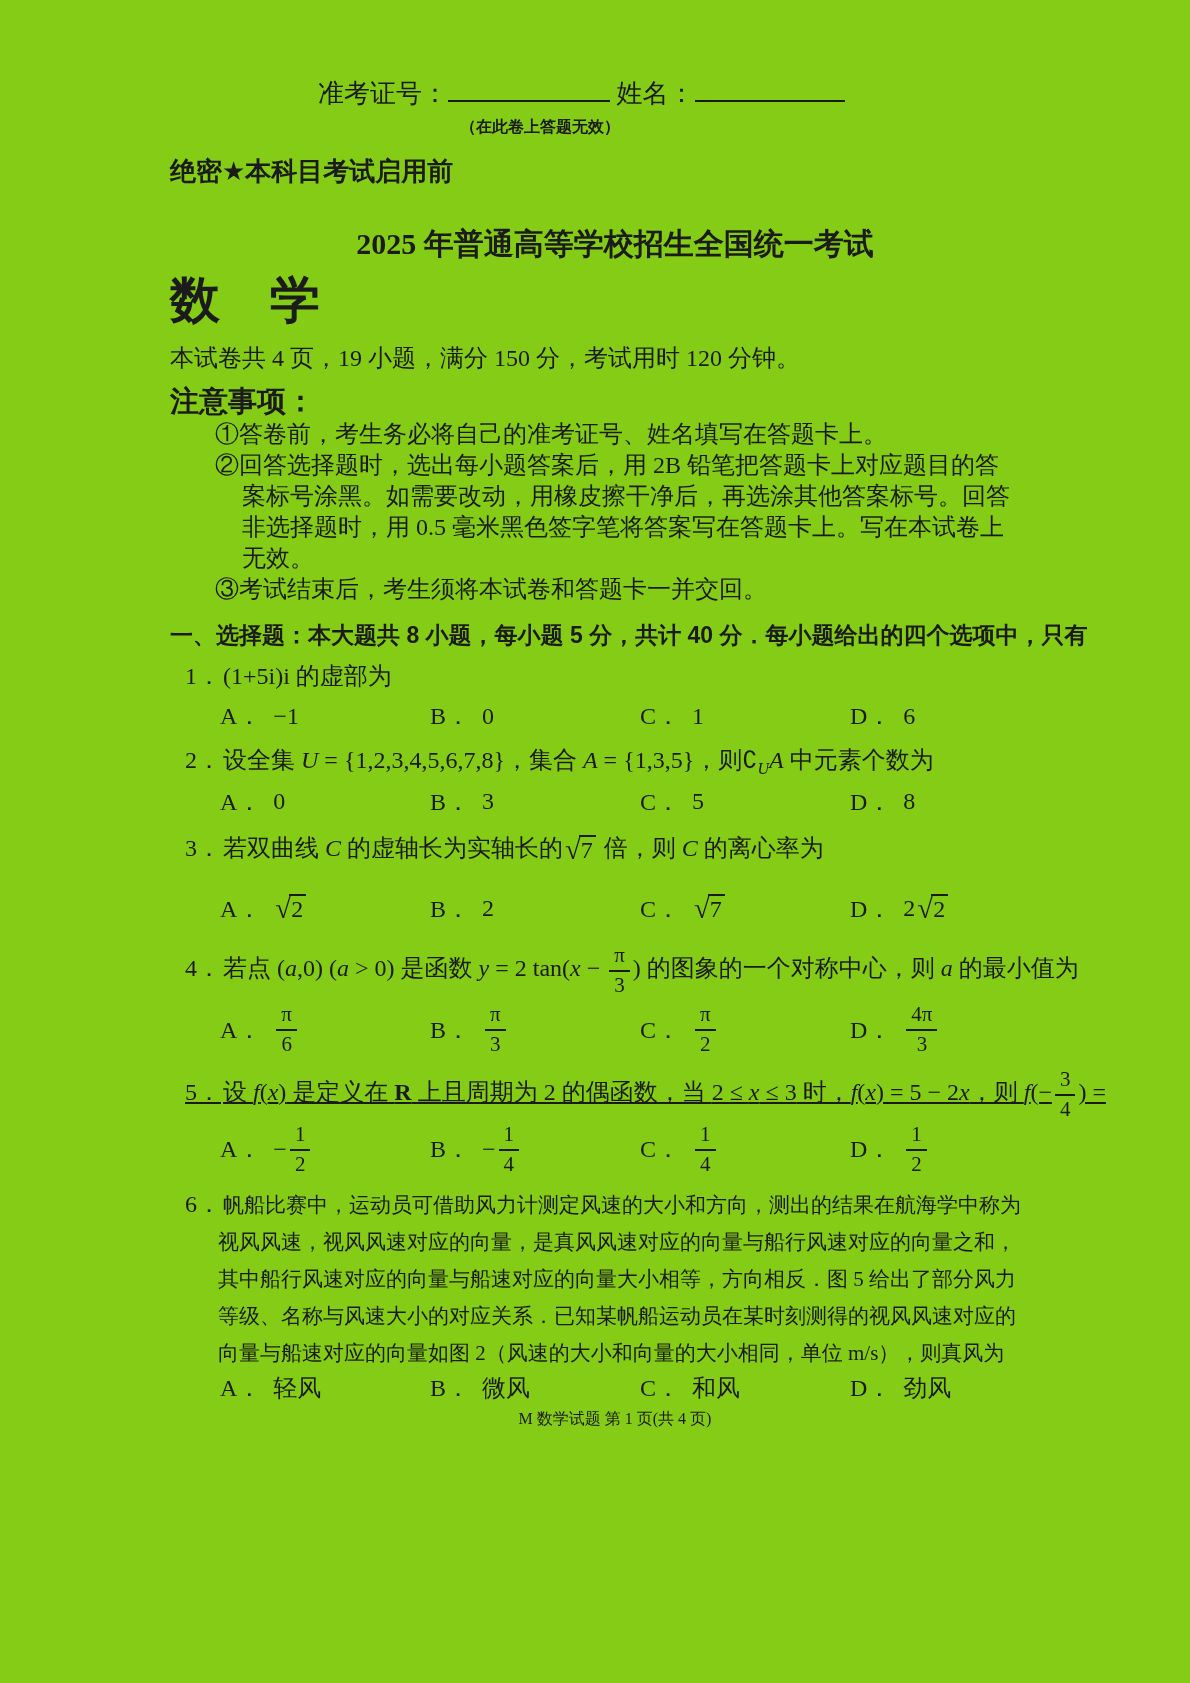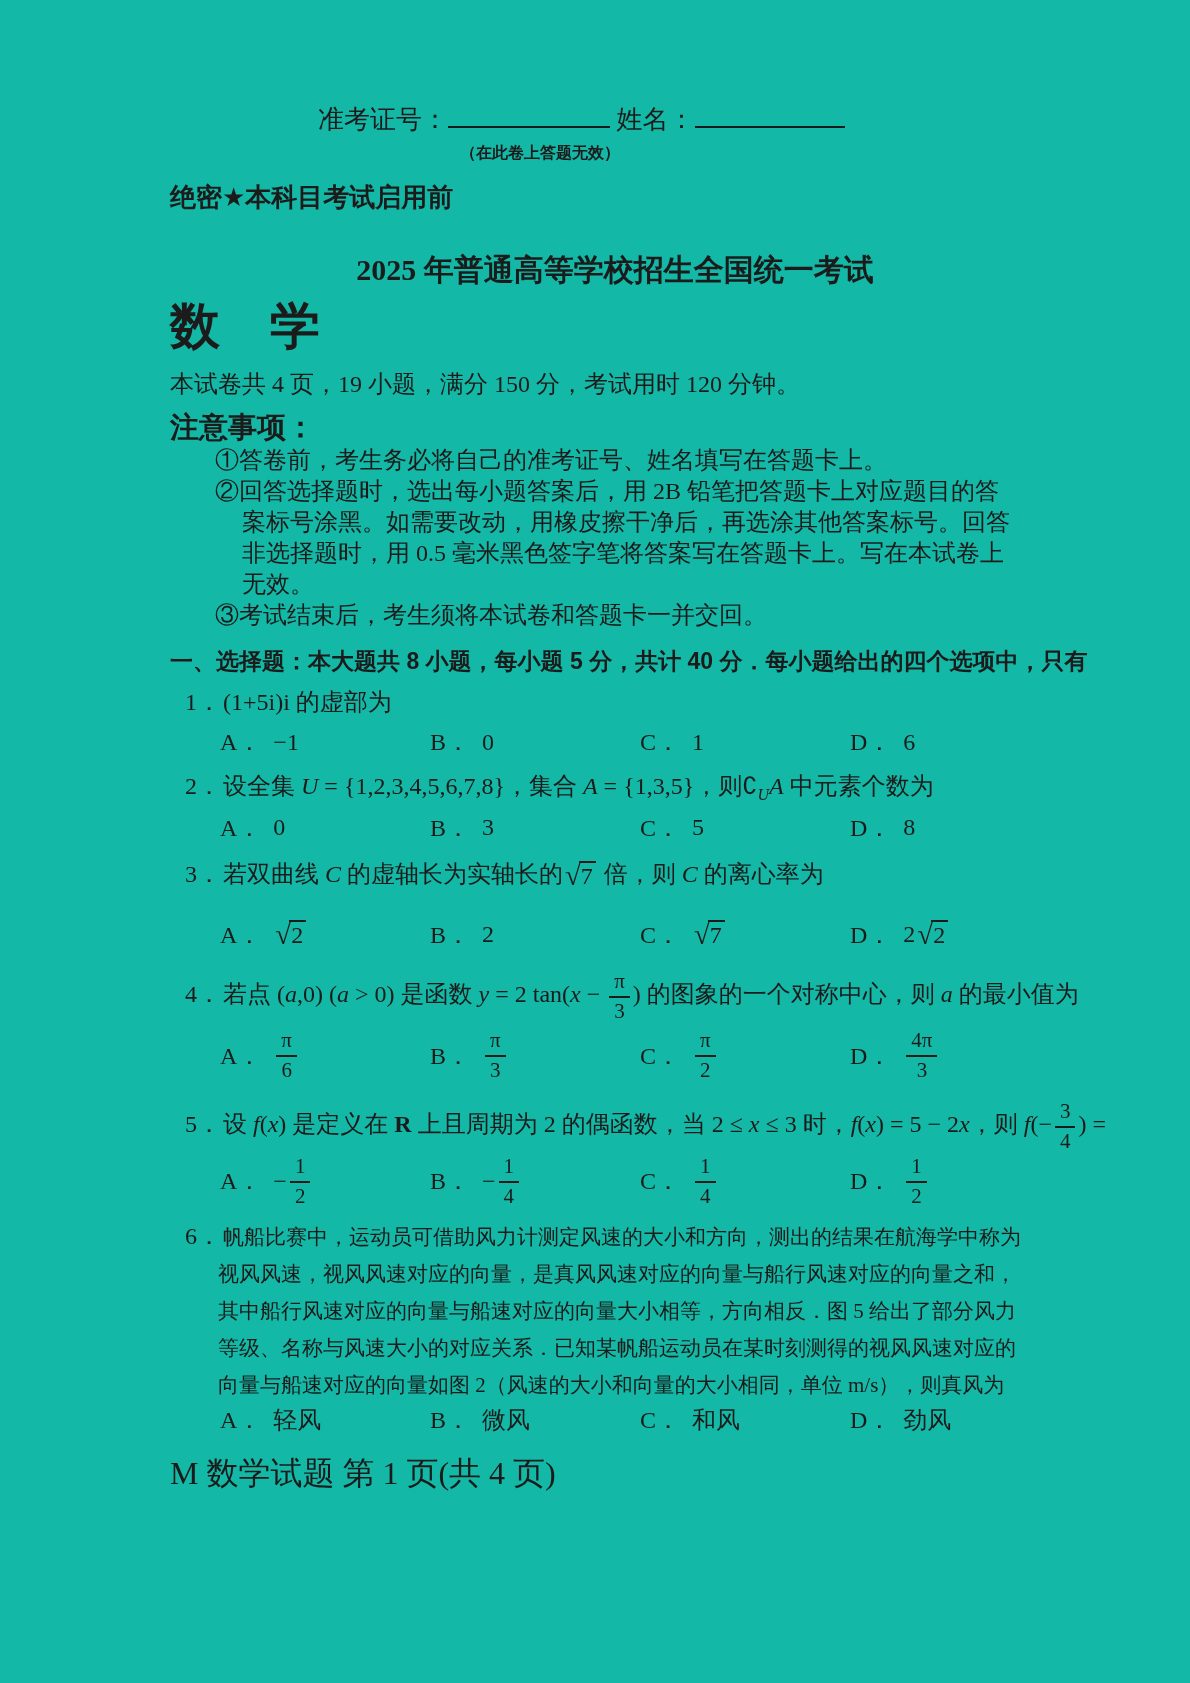--- a/index.html
+++ b/index.html
@@ -1,23 +1,23 @@
 <!DOCTYPE html>
 <html><head>
 <meta charset="utf-8">
 <style>
   html,body{margin:0;padding:0;background:#e8e8e8;}
   .page{
     position:relative;
     width:1190px;height:1683px;
     margin:0 auto;
-    background:#14b8a6;
+    background:#84cc16;
     color:#1b1b1b;
     box-sizing:border-box;
-    padding:102px 130px 0 170px;
+    padding:76px 130px 0 170px;
     font-family:"Liberation Serif","DejaVu Serif",serif;
     font-size:24px;
     overflow:hidden;
   }
   .sans{font-family:"Liberation Sans","DejaVu Sans",sans-serif;font-weight:700;}
 
   
   .id-row{margin-left:148px;white-space:nowrap;font-size:26px;}
   .blank{display:inline-block;height:24px;border-bottom:2px solid #1b1b1b;vertical-align:baseline;}
   .blank.b1{width:162px;}
@@ -56,29 +56,29 @@
   .opts{display:grid;grid-template-columns:210px 210px 210px 1fr;margin-left:50px;align-items:center;}
   .opt{display:flex;align-items:center;white-space:nowrap;}
   .olabel{margin-right:12px;}
   .oval{display:inline-flex;align-items:center;}
 
   
   .mt-q1s{margin-top:6px;}   .mt-q1o{margin-top:8px;}
   .mt-q2s{margin-top:12px;}  .mt-q2o{margin-top:8px;}
   .mt-q3s{margin-top:14px;}  .mt-q3o{margin-top:26px;min-height:38px;}
   .mt-q4s{margin-top:16px;}  .mt-q4o{margin-top:4px;min-height:58px;}
-  .mt-q5s{margin-top:15px;}   .mt-q5o{margin-top:2px;min-height:52px;}
+  .mt-q5s{margin-top:9px;text-decoration:underline;}   .mt-q5o{margin-top:2px;min-height:52px;}
 
   .q6block{margin-top:10px;font-size:21px;line-height:37px;}
   .q6line{margin-left:15px;white-space:nowrap;}
   .q6line .qnum{font-size:24px;}
   .q6cont{margin-left:48px;white-space:nowrap;}
   .mt-q6o{margin-top:0;font-size:24px;}
 
-  .footer{margin-top:16px;text-align:left;font-size:32px;}
+  .footer{margin-top:5px;text-align:center;font-size:16px;}
 </style>
 </head>
 <body>
 
 <div class="page">
 
   <div class="id-row">
     <span>准考证号：</span><span class="blank b1"></span>
     <span>姓名：</span><span class="blank b2"></span>
   </div>

